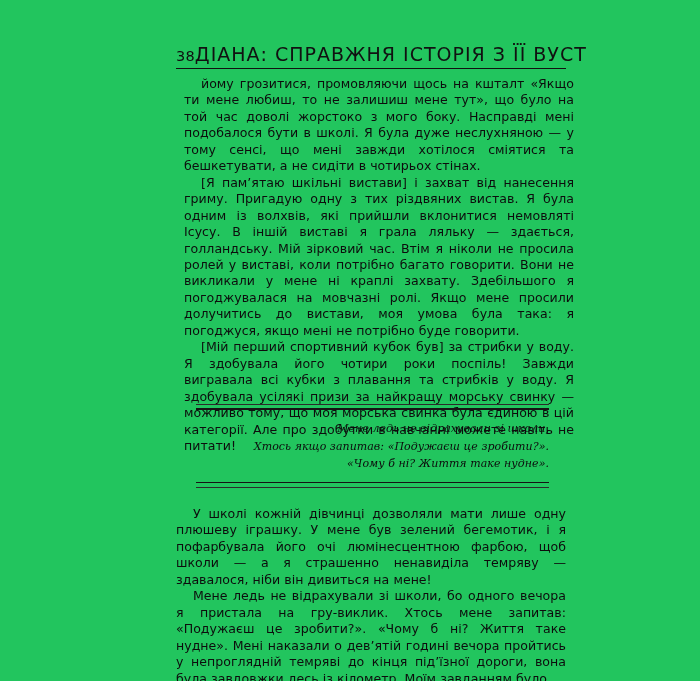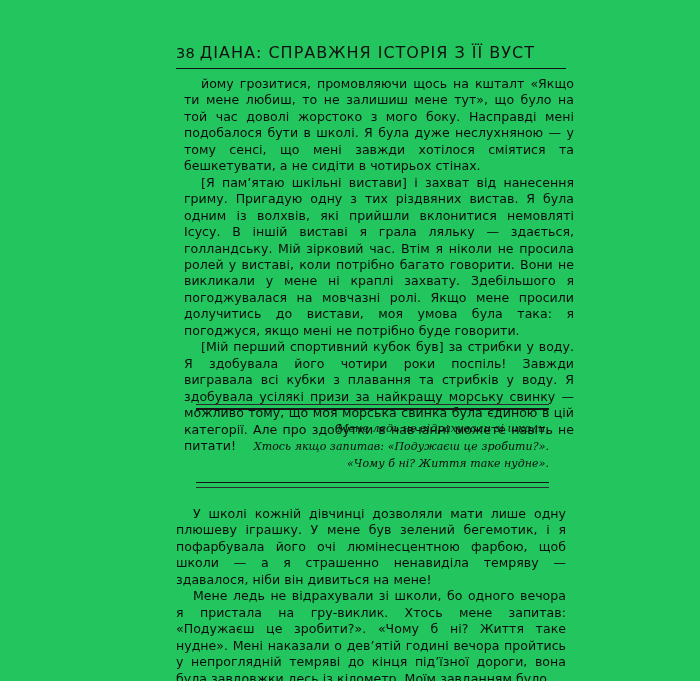--- a/index.html
+++ b/index.html
@@ -32,21 +32,21 @@
   .folio {
     font-size: 14.5px;
     letter-spacing: 0.2px;
     color: #101010;
     flex: 0 0 auto;
   }
 
   .running-title {
     flex: 1 1 auto;
     text-align: center;
-    font-size: 16px;
+    font-size: 19px;
     letter-spacing: 1.0px;
     color: #111111;
     white-space: nowrap;
     padding-right: 26px;
   }
 
   .header-rule {
     position: absolute;
     left: 176px;
     top: 68px;

